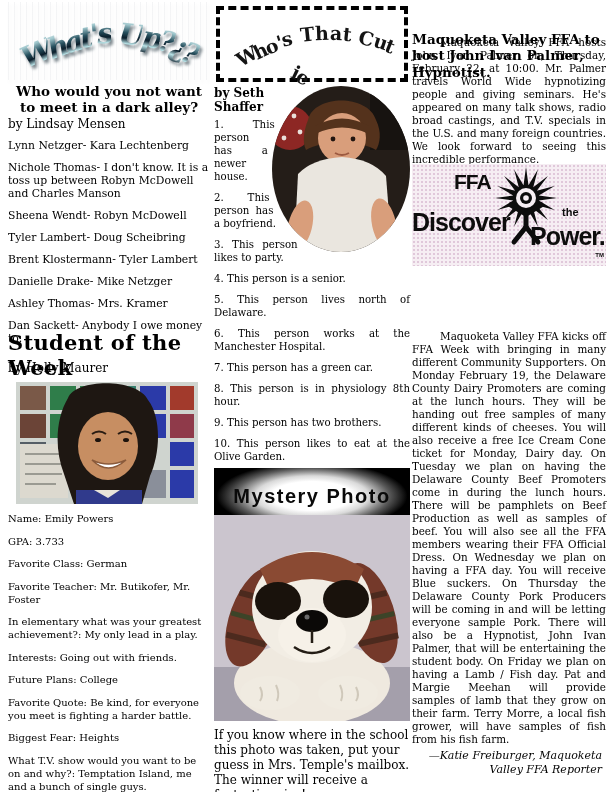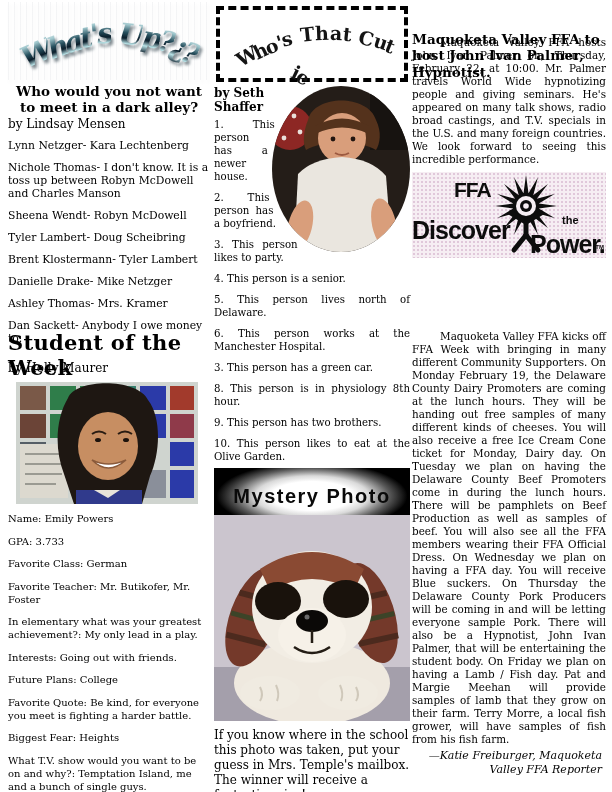--- a/index.html
+++ b/index.html
@@ -46,21 +46,21 @@
   .mystery-banner span { font: 700 20px "Liberation Sans", sans-serif; letter-spacing:1.5px; color:#0a0a0a; }
   .dog-photo { top:515px; height:206px; }
   .mystery-caption { top:728px; font-size:12px; line-height:15px; }
 
   
   .r-head { font-size:13.5px; font-weight:bold; line-height:1.22;margin-top:29px; }
   .hyp-head { top:2px; }
   .bodytxt { font-size:10.4px; line-height:13px; text-align:justify; }
   .indent { text-indent:28px; }
   .hyp-body { top:36px; }
-  .ffa-logo { top:172px; height:86px; background-color:#f6eef3;
+  .ffa-logo { top:164px; height:102px; background-color:#f6eef3;
               background-image: radial-gradient(#e0c8da 0.8px, transparent 0.9px); background-size:4px 4px; }
   .ffa-logo .word { position:absolute; font-family:"Liberation Sans", sans-serif; font-weight:700; color:#0d0d0d; }
   .w-ffa      { left:42px;  top:6px;  font-size:21px; letter-spacing:-1px; }
   .w-discover { left:0px;   top:44px; font-size:25px; letter-spacing:-1px; }
   .w-the      { left:150px; top:42px; font-size:11px; }
   .w-power    { left:118px; top:58px; font-size:25px; letter-spacing:-1px; }
   .w-tm       { right:2px;  bottom:8px; font-size:6px; }
   .star-wrap { position:absolute; left:74px; top:0px; }
   .week-head { top:282px; text-align:center; }
   .week-body { top:330px; }
@@ -166,21 +166,21 @@
         </svg>
       </div>
       <p class="cutie-byline">by Seth Shaffer</p>
       <div>
           <p class="clue">1. This person has a newer house.</p>
           <p class="clue">2. This person has a boyfriend.</p>
           <p class="clue">3. This person likes to party.</p>
           <p class="clue">4. This person is a senior.</p>
           <p class="clue">5. This person lives north of Delaware.</p>
           <p class="clue">6. This person works at the Manchester Hospital.</p>
-          <p class="clue">3. This person has a green car.</p>
+          <p class="clue">7. This person has a green car.</p>
           <p class="clue">8. This person is in physiology 8th hour.</p>
           <p class="clue">9. This person has two brothers.</p>
           <p class="clue">10. This person likes to eat at the Olive Garden.</p>
         </div>
       <p class="lastweek">Last week's Cutie was Rick Bacon.</p>
     </div>
 
     <div class="abs mystery-banner">
       <span>Mystery Photo</span>
     </div>

